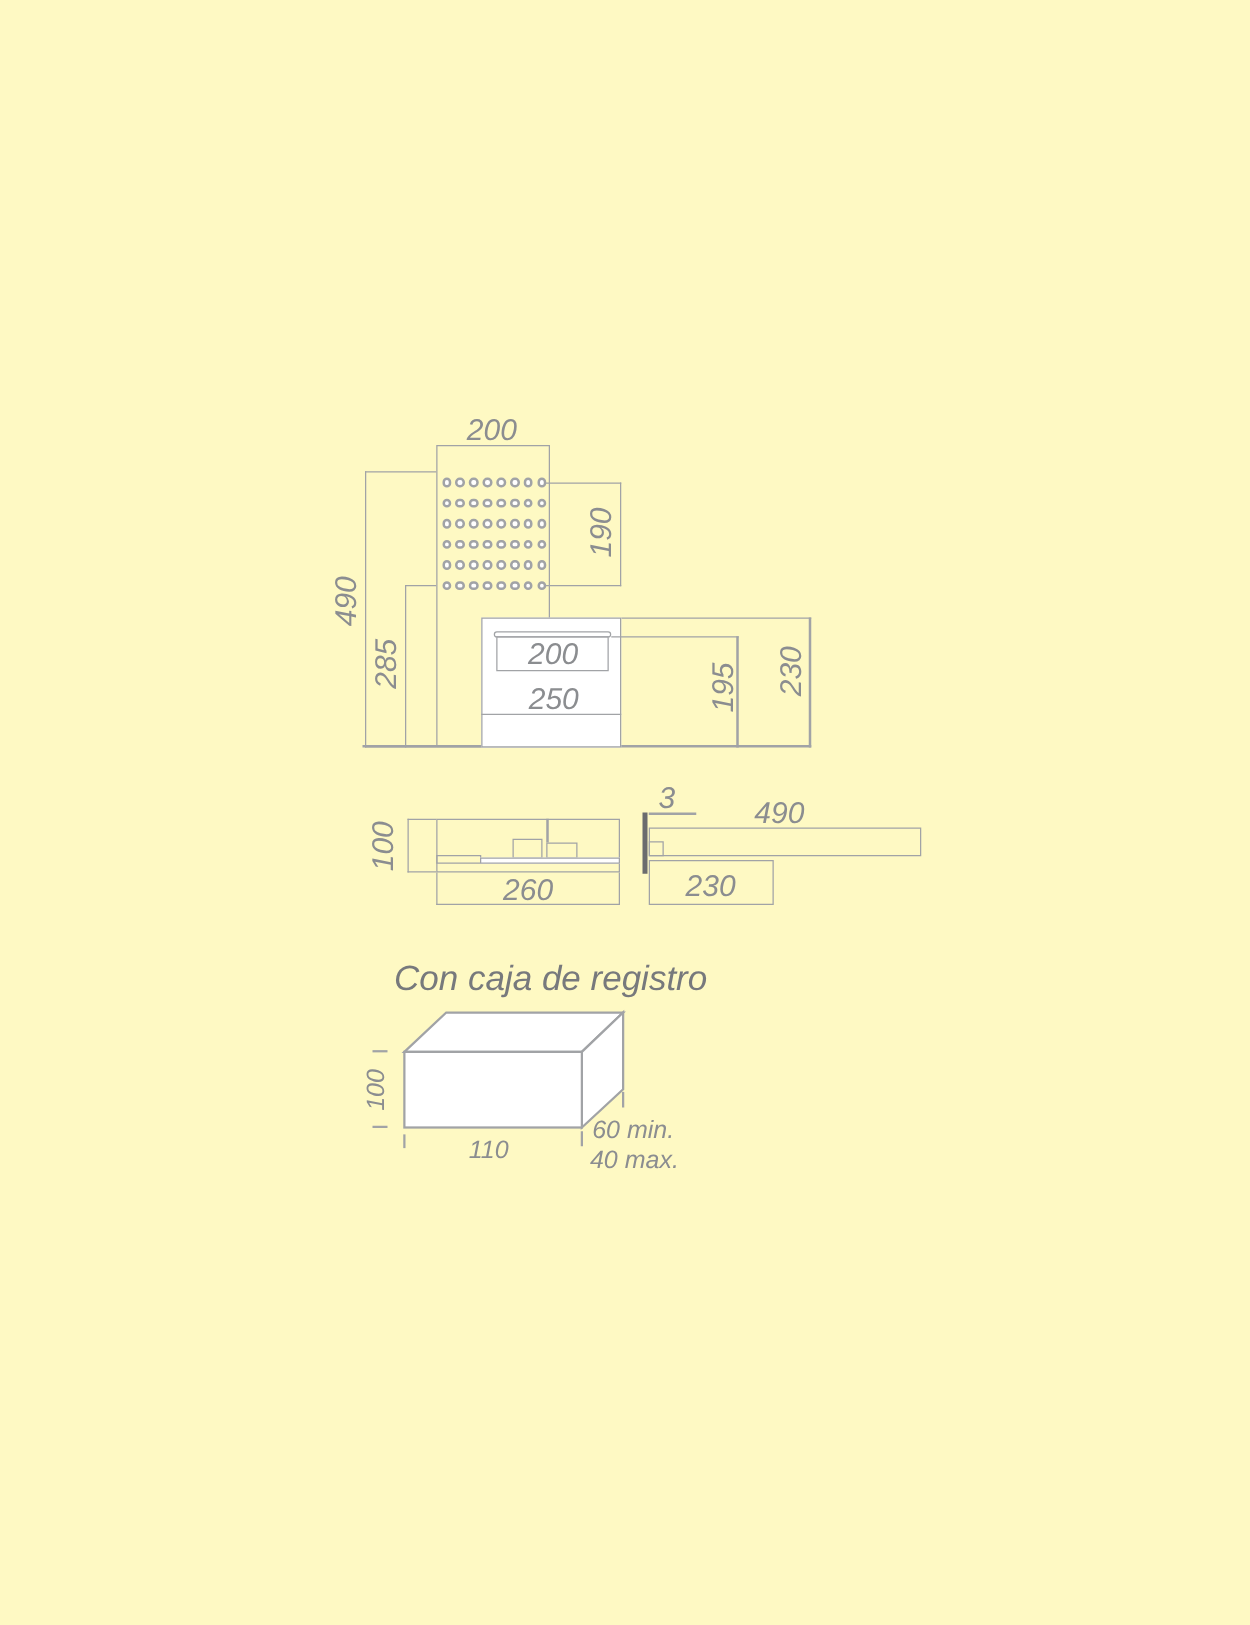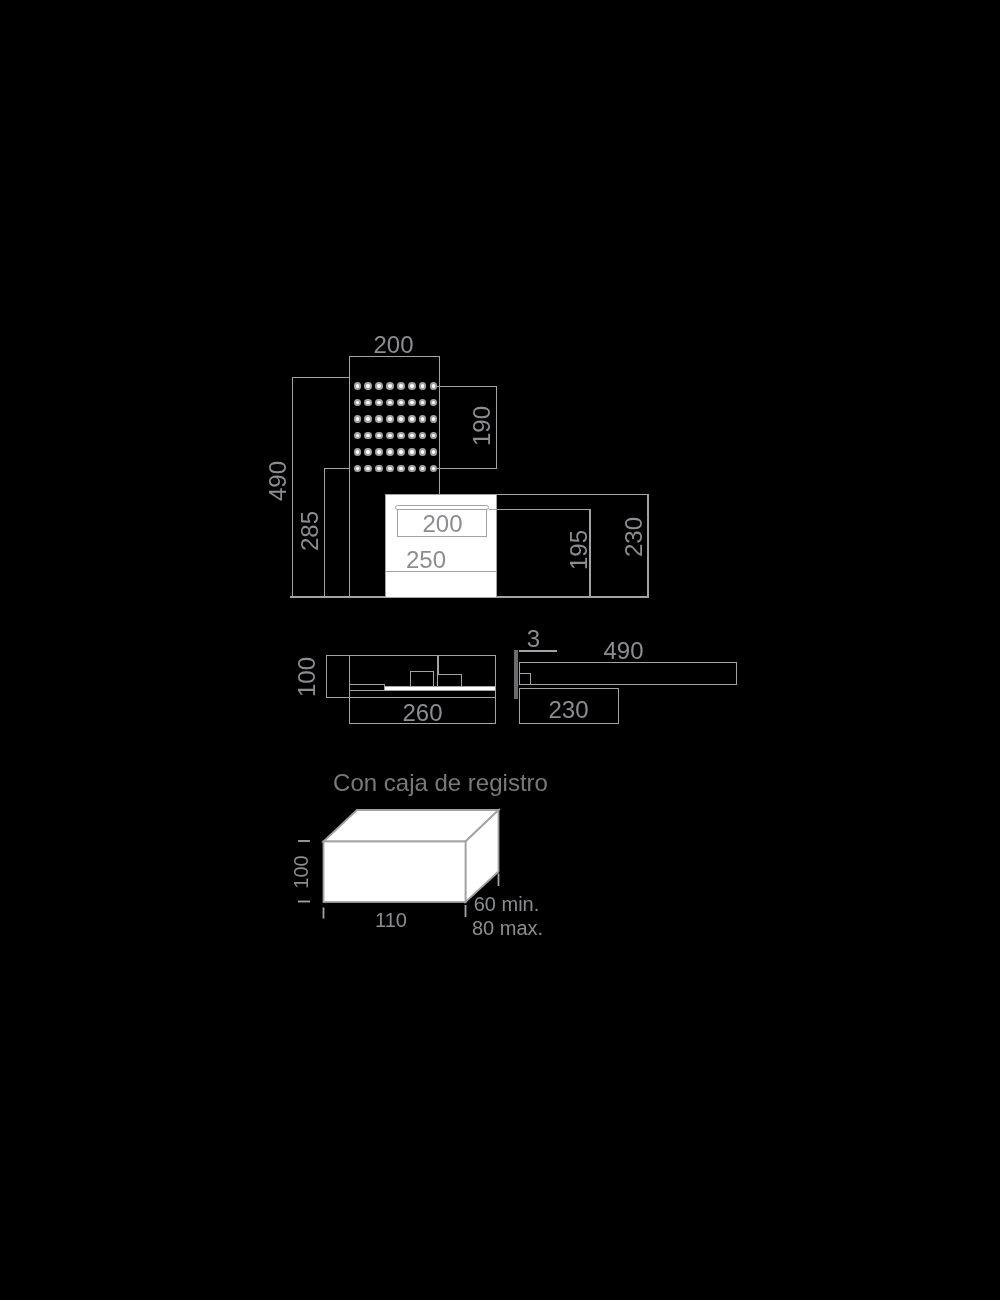--- a/index.html
+++ b/index.html
@@ -3,34 +3,35 @@
 <meta charset="utf-8">
 <style>
   :root{
     --line:#a1a3a6;
     --label:#8b8d90;
     --glass:#6b6c6e;
     --title:#77797c;
   }
   html,body{margin:0;padding:0;background:#ffffff;}
   .sheet{
-    position:relative;width:1000px;height:1300px;background:#000000;overflow:hidden;
+    position:relative;width:1000px;height:1300px;background:#fef9c3;overflow:hidden;
     font-family:"Liberation Sans", sans-serif;
+    font-style:italic;
   }
   
   .bx{position:absolute;border:0 solid var(--line);box-sizing:border-box;}
   .ln{position:absolute;background:var(--line);}
   .lbl{
     position:absolute;color:var(--label);font-size:24px;line-height:1;
     white-space:nowrap;transform:translate(-50%,-50%);letter-spacing:0px;
   }
   .lbl.v{transform:translate(-50%,-50%) rotate(-90deg);}
   .lbl.small{font-size:20px;}
   .title{
-    position:absolute;color:var(--title);font-size:24px;line-height:1;
+    position:absolute;color:var(--title);font-size:28px;line-height:1;
     white-space:nowrap;transform:translate(-50%,-50%);
   }
   .hole{
     position:absolute;width:7.6px;height:7.6px;border:2px solid var(--line);
     border-radius:50%;background:#fff;box-sizing:border-box;
   }
   svg{position:absolute;overflow:visible;}
 </style>
 </head>
 <body>
@@ -109,21 +110,21 @@
   <div class="bx" style="left:396.5px;top:509px;width:90px;height:28px;border-width:1.8px;"></div>
 
   <div class="ln" style="left:488.5px;top:508.5px;width:102.5px;height:1.8px;"></div>
   <div class="ln" style="left:589.2px;top:508.5px;width:1.8px;height:89px;"></div>
 
   <div class="lbl" style="left:393.5px;top:344.5px;">200</div>
   <div class="lbl v" style="left:278px;top:481px;">490</div>
   <div class="lbl v" style="left:309.5px;top:531px;">285</div>
   <div class="lbl v" style="left:482px;top:426px;">190</div>
   <div class="lbl" style="left:442.5px;top:523.5px;">200</div>
-  <div class="lbl" style="left:426px;top:559.5px;">250</div>
+  <div class="lbl" style="left:443px;top:559.5px;">250</div>
   <div class="lbl v" style="left:578.5px;top:550px;">195</div>
   <div class="lbl v" style="left:633.5px;top:537px;">230</div>
 
   <div class="bx" style="left:326px;top:655px;width:22.5px;height:43px;border-width:1.8px 0 1.8px 1.8px;"></div>
   <div class="bx" style="left:348.5px;top:654.5px;width:147px;height:43.5px;border-width:1.8px;"></div>
   <div class="ln" style="left:437px;top:654.5px;width:1.8px;height:19px;"></div>
   <div class="bx" style="left:410px;top:670.5px;width:23.5px;height:16px;border-width:1.8px;"></div>
   <div class="bx" style="left:437px;top:673.5px;width:24.5px;height:13px;border-width:1.8px;"></div>
   <div class="bx" style="left:348.5px;top:684px;width:36px;height:6.5px;border-width:1.5px;"></div>
   <div class="bx" style="left:384px;top:686px;width:111.5px;height:4.5px;border-width:1.5px;background:#fff;"></div>
@@ -151,15 +152,15 @@
       <line x1="298" y1="901.5" x2="310" y2="901.5"></line>
       <line x1="323.5" y1="907.5" x2="323.5" y2="918.5"></line>
       <line x1="465.5" y1="905" x2="465.5" y2="917"></line>
       <line x1="498.5" y1="873.5" x2="498.5" y2="886"></line>
     </g>
   </svg>
 
   <div class="lbl v small" style="left:300.5px;top:871.5px;">100</div>
   <div class="lbl small" style="left:391px;top:919.5px;">110</div>
   <div class="lbl small" style="left:506.5px;top:903.5px;">60 min.</div>
-  <div class="lbl small" style="left:507.5px;top:927.5px;">80 max.</div>
+  <div class="lbl small" style="left:507.5px;top:927.5px;">40 max.</div>
 
 </div>
 
 </body></html>

